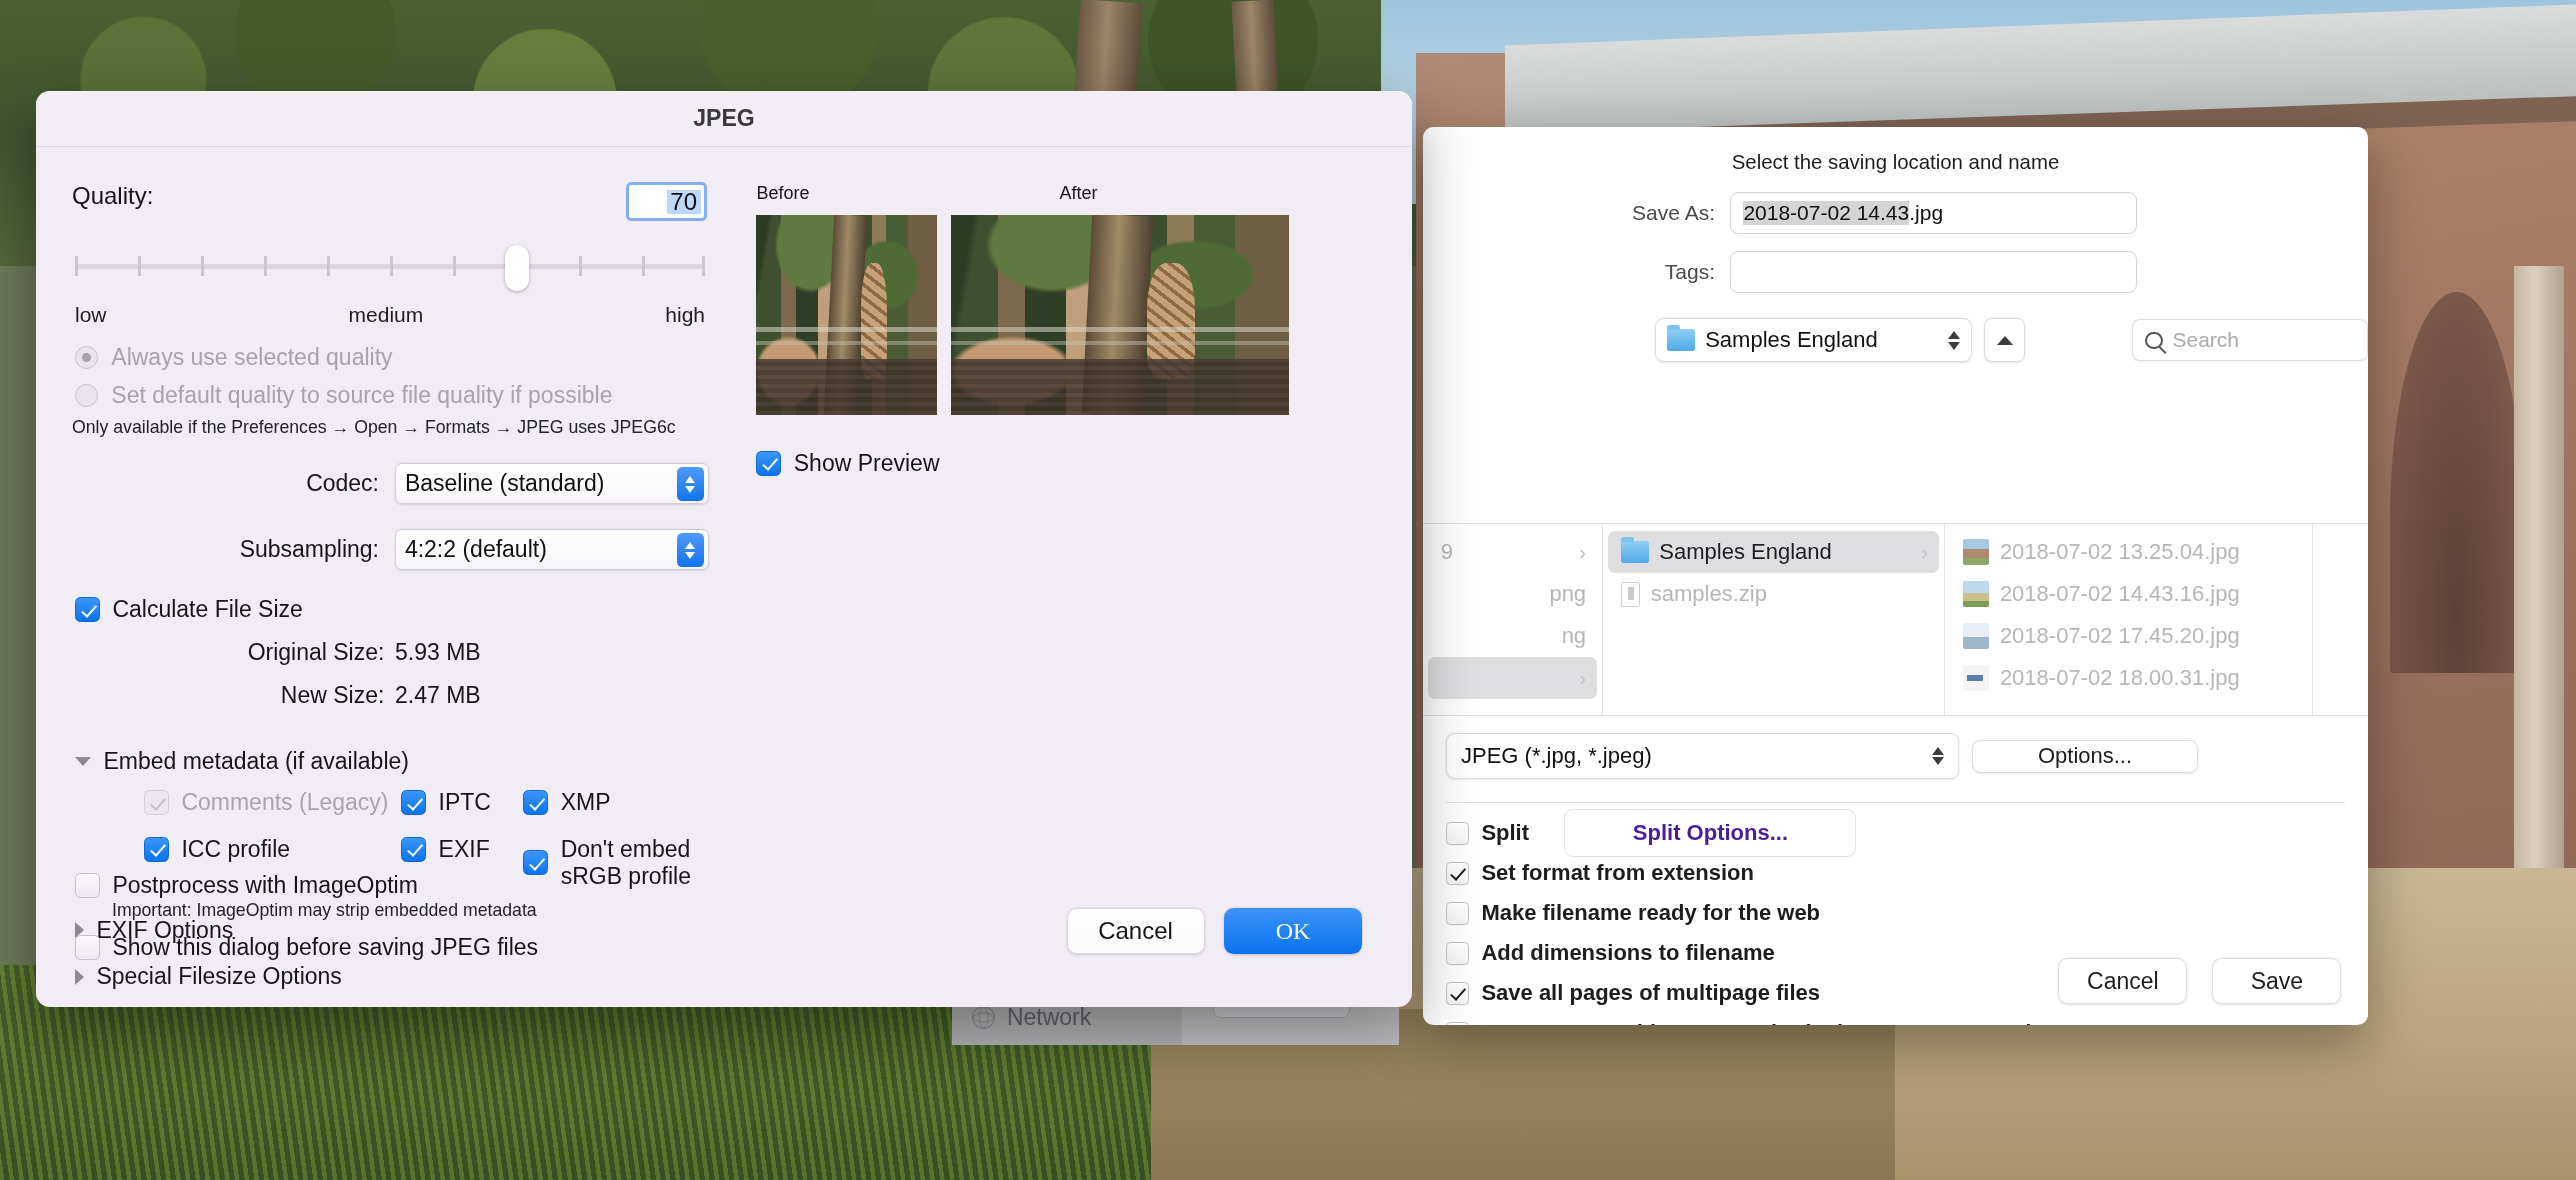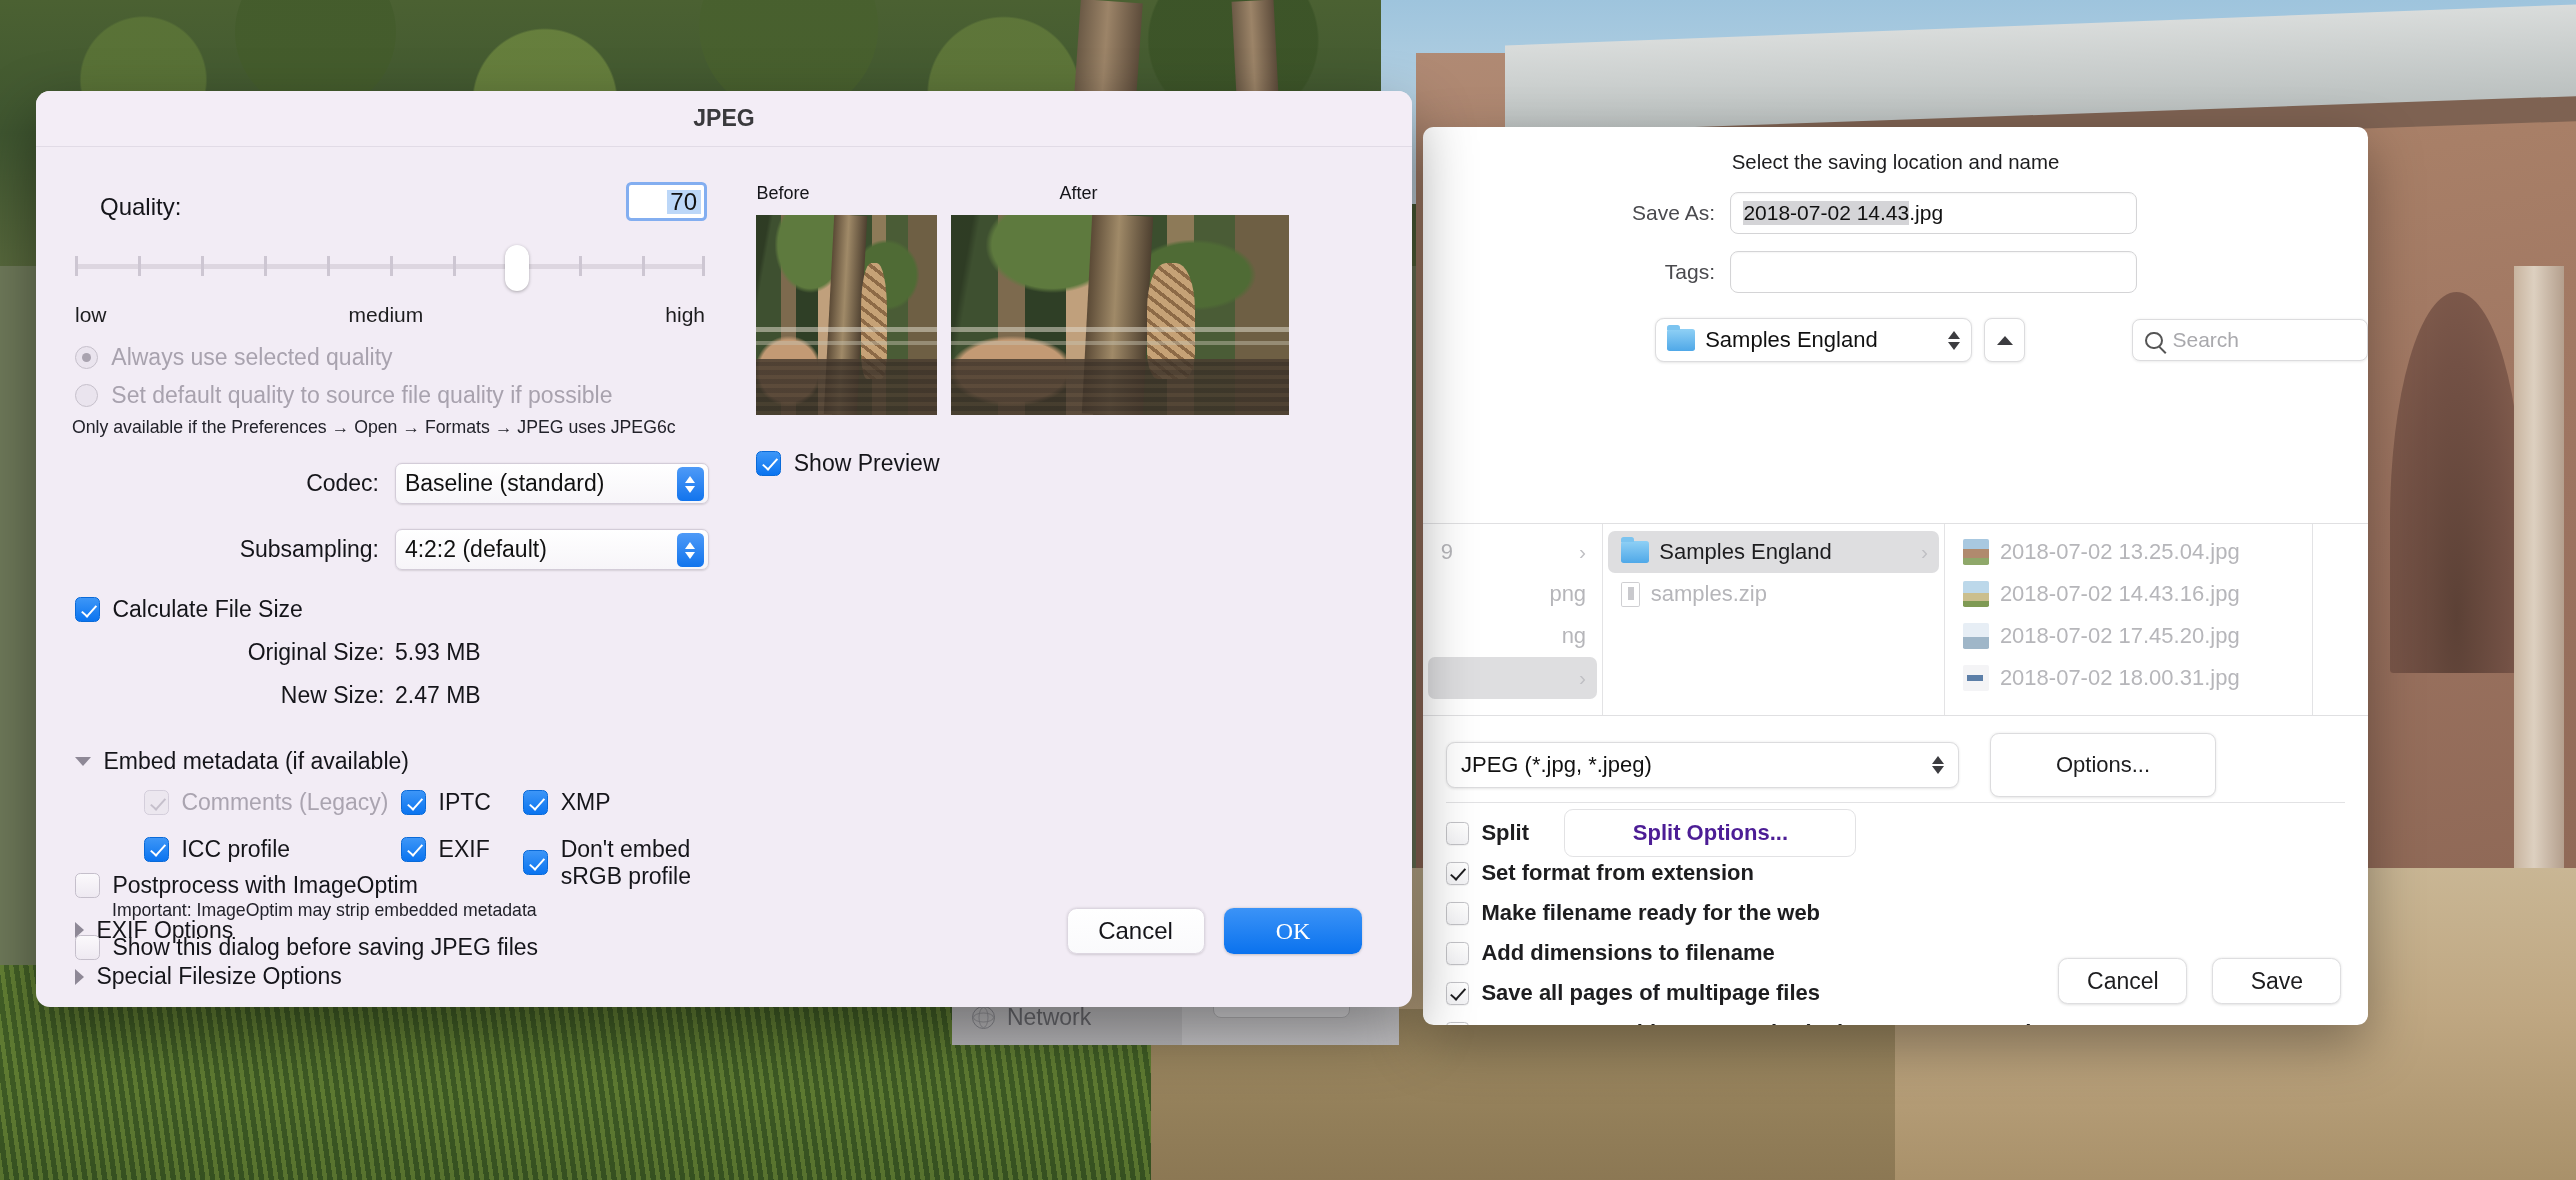--- a/index.html
+++ b/index.html
@@ -178,21 +178,21 @@
   .th4 { background: #f4f4f6; position: relative; }
   .th4:after{content:"";position:absolute;left:4.4px;top:10.6px;width:16px;height:6.2px;background:#5c7fa8;}
 
   .sp-formatrow { position: absolute; left: 0; top: 606px; width: 945px; display: flex; align-items: center; padding-left: 23px; }
   .sp-formatsel {
     width: 513px; height: 46px; border: 0.9px solid #dcdcde; border-radius: 8.9px; background:#fff;
     display:flex; align-items:center; padding: 0 14px; font-size: 22px; color:#111;
     box-shadow: 0 0.9px 2.7px rgba(0,0,0,.1);
   }
   .sp-optbtn {
-    margin-left: 31px; width: 226px; height: 64px; border: 0.9px solid #dcdcde; border-radius: 8.9px;
+    margin-left: 13px; width: 226px; height: 33px; border: 0.9px solid #dcdcde; border-radius: 8.9px;
     background: #fff; display: flex; align-items: center; justify-content: center;
     font-size: 22px; color: #1d1d1f; box-shadow: 0 0.9px 2.7px rgba(0,0,0,.1);
   }
   .sp-sep { position: absolute; left: 23px; top: 675px; width: 899px; height: 0.9px; background: #e2e2e4; }
 
   .sp-checks { position: absolute; left: 23px; top: 686px; width: 903px; }
   .sp-ck { display: flex; align-items: center; gap: 12.4px; height: 40px; font-size: 22px; color: #1d1d1f; font-weight: bold; }
   .ckbox-mac {
     width: 23px; height: 23px; border: 0.9px solid #c3c3c7; border-radius: 4.4px;
     background: linear-gradient(180deg,#ffffff,#f4f4f6); flex: none;
@@ -223,21 +223,21 @@
   }
   .dlg-titlebar {
     height: 56px; background: #f3edf6; border-bottom: 0.9px solid #e1dbe6;
     display: flex; align-items: center; justify-content: center;
   }
   .dlg-title { font-size: 23px; font-weight: bold; color: #3a3a3d; }
   .dlg-body { position: relative; height: 860px; }
 
   
   .left-col { position: absolute; left: 0; top: 0; width: 708px; height: 100%; }
-  .quality-row { display: flex; align-items: flex-end; padding: 35px 0 0 0; margin-left: 28px; }
+  .quality-row { display: flex; align-items: flex-start; padding: 35px 0 0 0; }
   .quality-lab { font-size: 24px; color: #15151a; padding-left: 36px; }
   .quality-box {
     margin-left: auto; margin-right: 37px; width: 81px; height: 39px;
     border-radius: 5.3px; border: 3.2px solid #83aef0; background: #fff;
     display: flex; align-items: center; justify-content: flex-end;
     padding-right: 3.5px; position: relative;
   }
   .quality-box .val {
     font-size: 24px; color: #111; background: #bcd7f8; padding: 0 3.5px; line-height: 1;
   }

